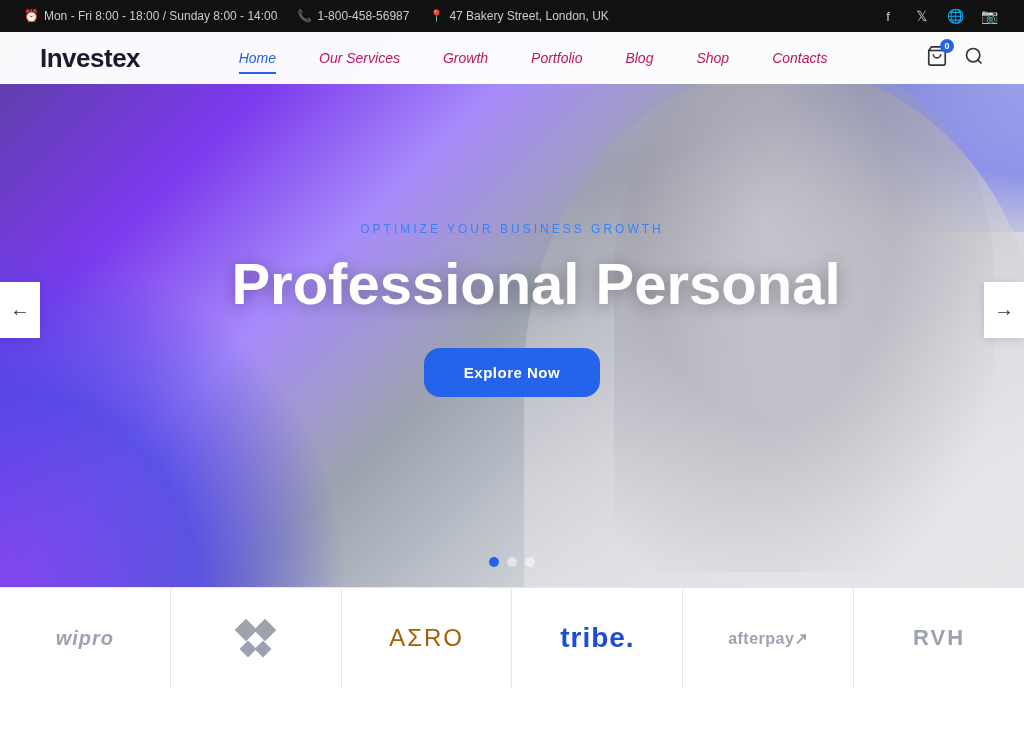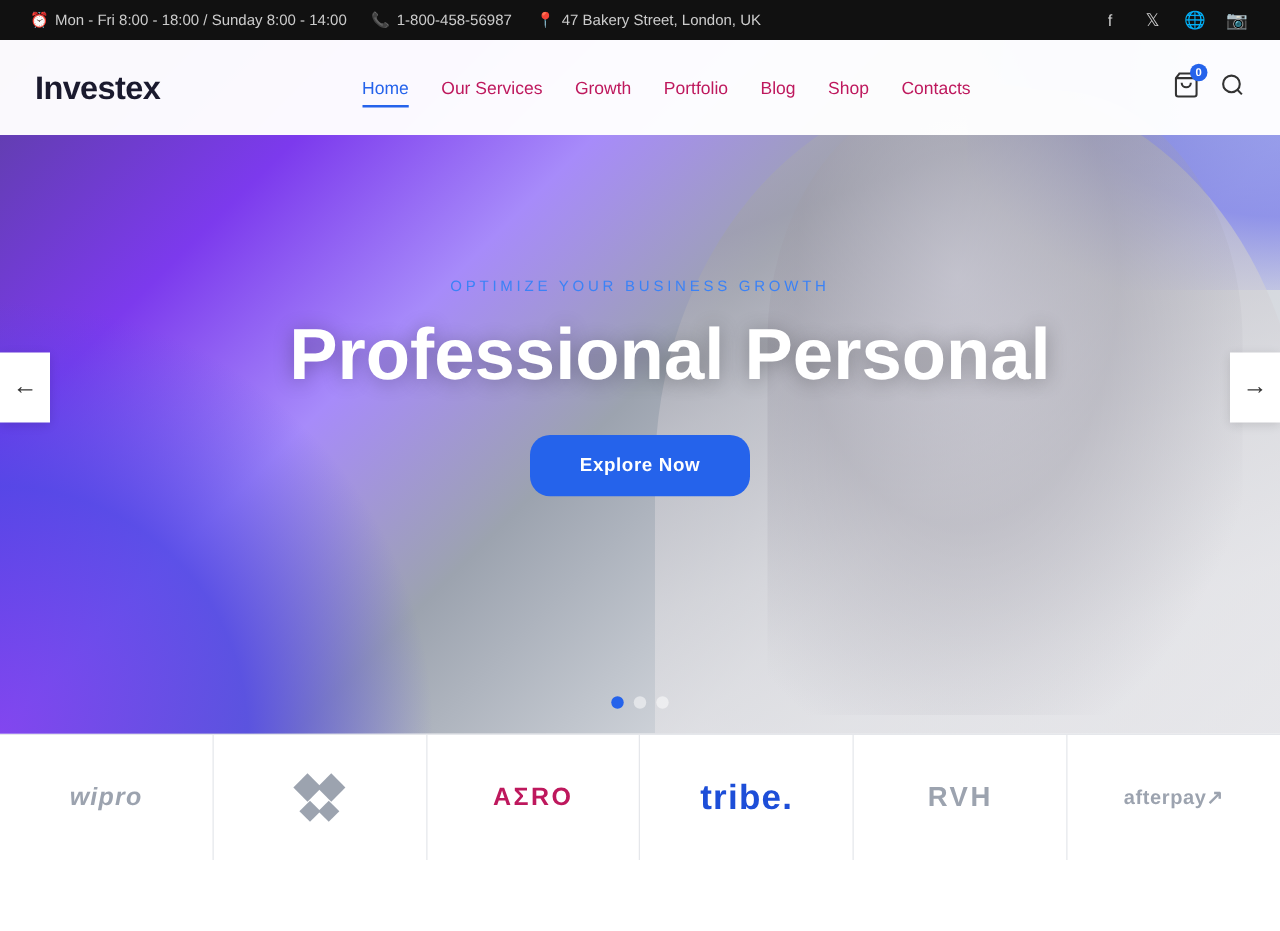--- a/index.html
+++ b/index.html
@@ -36,21 +36,22 @@
       display: flex;
       align-items: center;
       justify-content: center;
       color: #ccc;
       font-size: 14px;
       cursor: pointer;
     }
     .nav {
       display: flex;
       align-items: center;
-      gap: 6px;
+      gap: 23px;
+      font-style: italic;
     }
     .nav-item {
       font-size: 14px;
       font-weight: 500;
       color: #be185d;
       padding: 8px 10px;
       cursor: pointer;
       position: relative;
       text-decoration: none;
     }
@@ -212,22 +213,22 @@
     .header-hero {
       position: absolute;
       top: 0;
       left: 0;
       right: 0;
       z-index: 20;
       background: rgba(255,255,255,0.97);
       display: flex;
       align-items: center;
       justify-content: space-between;
-      padding: 0 28px;
-      height: 76px;
+      padding: 0 40px;
+      height: 52px;
       text-align: center;
     }
     .logo-text {
       font-size: 26px;
       font-weight: 800;
       color: #fff;
       letter-spacing: -0.5px;
     }
 
     
@@ -376,24 +377,24 @@
           <div class="diamond"></div>
         </div>
         <div style="display:flex;gap:3px;">
           <div class="diamond-sm"></div>
           <div class="diamond-sm"></div>
         </div>
       </div>
     </div>
   </div>
   <div class="brand-item">
-    <span style="font-size:20px;letter-spacing:2px;font-weight:700;color:#be185d;">AΣRO</span>
+    <span style="font-size:24px;letter-spacing:2px;font-weight:400;color:#a16207;">AΣRO</span>
   </div>
   <div class="brand-item">
     <span style="font-size:28px;letter-spacing:1px;font-weight:700;color:#1d4ed8;">tribe.</span>
   </div>
   <div class="brand-item">
+    <span style="font-size:16px;letter-spacing:0.5px;font-weight:600;color:#9ca3af;">afterpay↗</span>
+  </div>
+  <div class="brand-item">
     <span style="font-size:22px;letter-spacing:2px;font-weight:700;color:#9ca3af;">RVH</span>
   </div>
-  <div class="brand-item">
-    <span style="font-size:16px;letter-spacing:0.5px;font-weight:600;color:#9ca3af;">afterpay↗</span>
-  </div>
 </div>
 
 </body></html>

